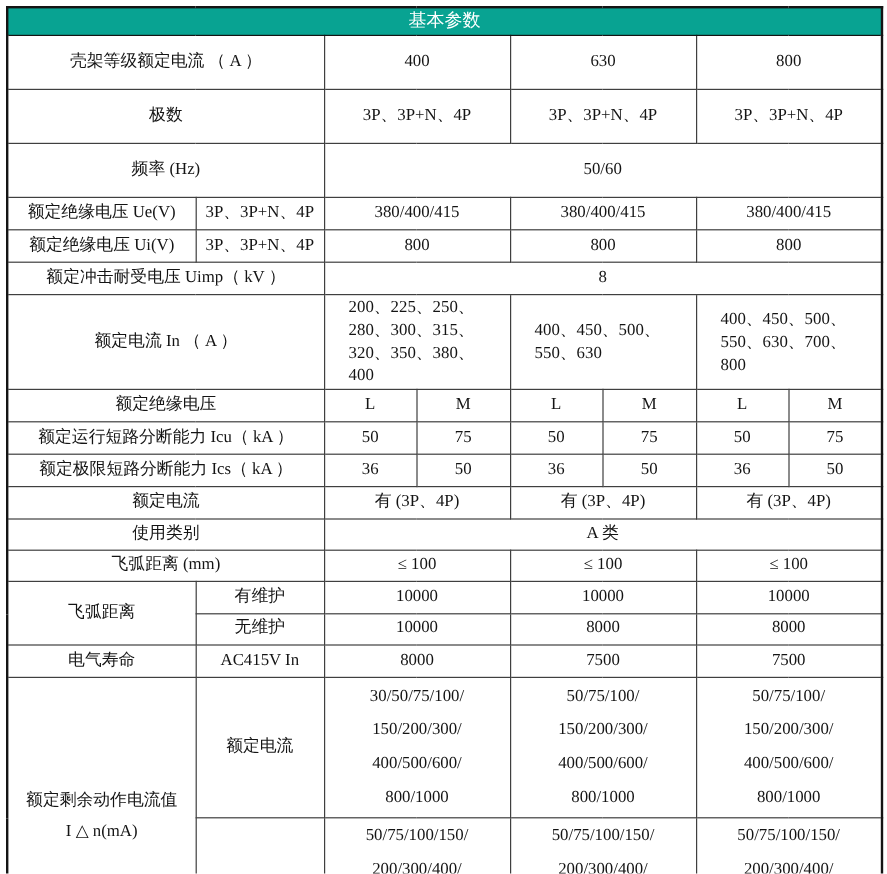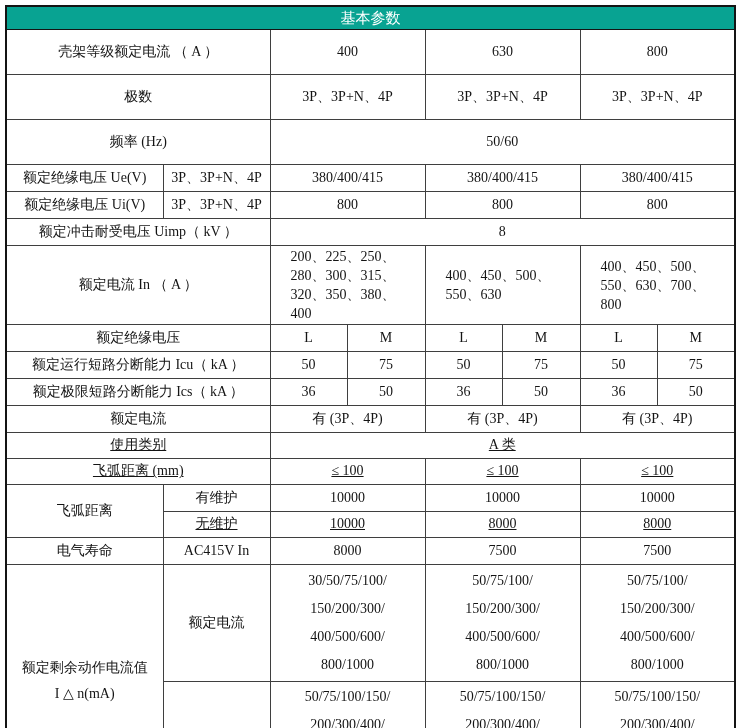--- a/index.html
+++ b/index.html
@@ -29,21 +29,21 @@
   }
   th.title{
     background:var(--accent);color:#ffffff;
     font-size:15px;font-weight:normal;
     border:1px solid var(--outer);
   }
   td.lbl{font-size:14px;}
   td.lbl2{line-height:26px;}
   td.list{text-align:left;padding-left:20px;line-height:19px;}
   td.list-c{line-height:28px;text-align:center;}
-  tr.h23{height:23px;} tr.h26{height:26px;text-decoration:underline;} tr.h27{height:27px;}
+  tr.h23{height:23px;} tr.h26{height:26px;} tr.h27{height:27px;}
   tr.h28{height:45px;margin-left:17px;} tr.h75{height:75px;} tr.h117{height:117px;}
   tr.h90{height:90px;}
 </style>
 </head>
 <body>
 
 <div class="sheet">
   <table>
     <colgroup>
       <col style="width:157px">

